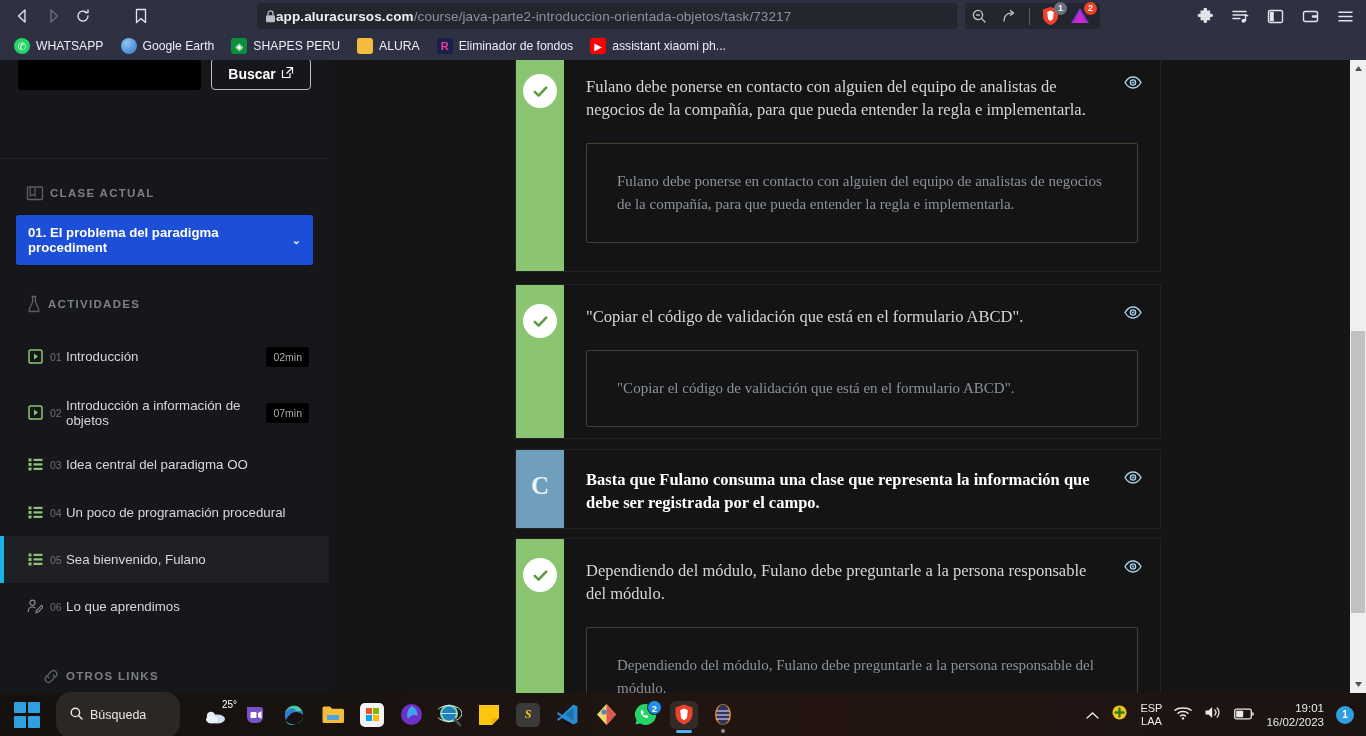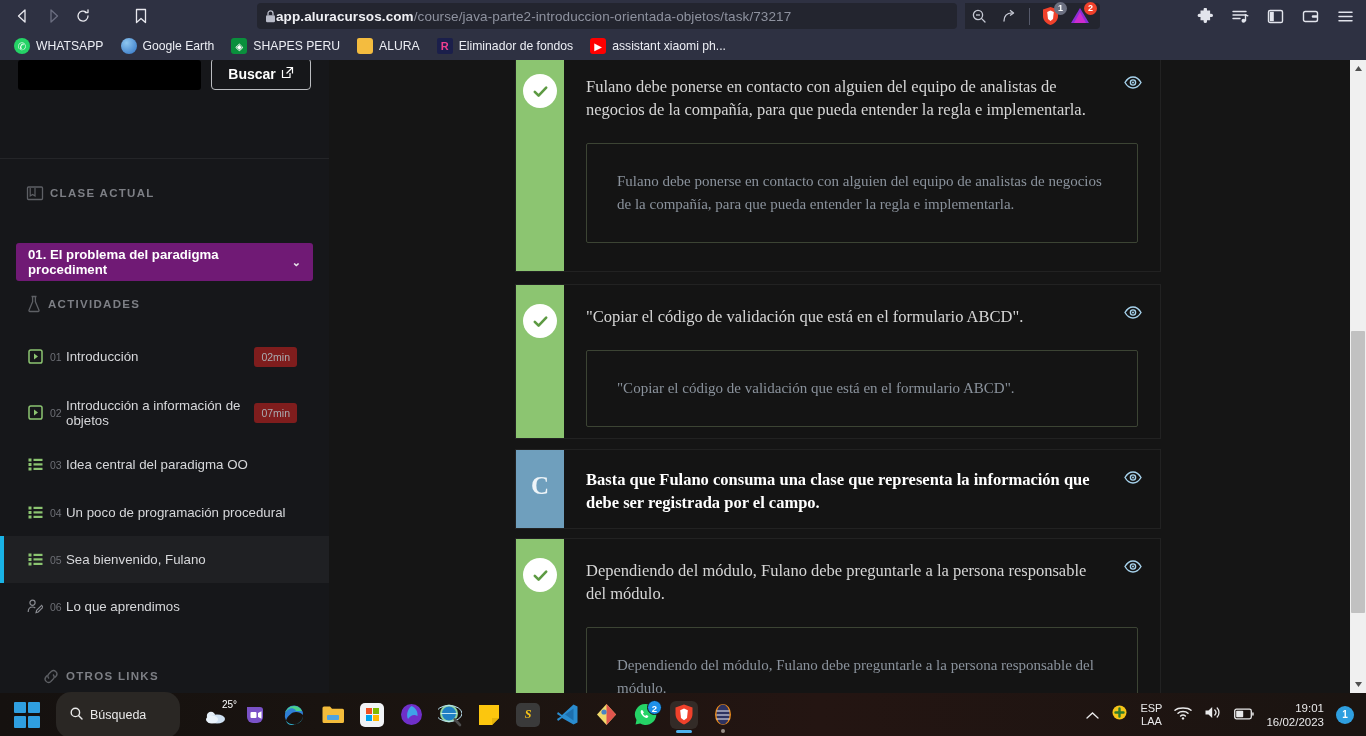--- a/index.html
+++ b/index.html
@@ -142,44 +142,44 @@
   }
   .sec-head {
     display: flex; align-items: center; gap: 6px;
     padding-left: 26px;
     color: #7d7f85;
     font-size: 11.5px; letter-spacing: 1.3px; font-weight: 600;
   }
   .sec-head .sh-ico { color: #5e6065; display: flex; }
   .current-class {
     position: absolute; left: 16px; top: 155px;
-    width: 297px; height: 38px;
-    background: #701a75; border-radius: 3px;
+    width: 297px; height: 50px;
+    background: #1d4ed8; border-radius: 3px;
     display: flex; align-items: center; justify-content: space-between;
     padding: 0 12px;
-    color: #fff; font-size: 13.2px; font-weight: 700; margin-top: 28px;
+    color: #fff; font-size: 13.2px; font-weight: 700;
   }
   .cc-caret { color: #e8e8ea; font-size: 11px; }
 
   .act-item {
     position: absolute; left: 0; width: 329px; height: 47px;
     display: flex; align-items: center;
     padding-left: 26px; gap: 0;
   }
   .act-item.active { background: #1f2023; }
   .act-item .active-bar {
     position: absolute; left: 0; top: 0; width: 4px; height: 47px;
     background: #19b3e6;
   }
   .act-ico { width: 18px; flex: 0 0 auto; display: flex; align-items: center; justify-content: center; }
   .act-num { width: 22px; flex: 0 0 auto; color: #6d6f75; font-size: 10.5px; text-align: left; padding-left: 6px; }
   .act-label { color: #d6d7da; font-size: 13.3px; line-height: 15px; flex: 1 1 auto; padding-right: 8px; }
   .act-time {
-    flex: 0 0 auto; margin-right: 32px;
-    background: #7f1d1d; border-radius: 3px;
+    flex: 0 0 auto; margin-right: 20px;
+    background: #000000; border-radius: 3px;
     color: #a9abb0; font-size: 10.5px;
     padding: 4px 7px;
   }
 
   
   .content {
     position: absolute; left: 329px; top: 0;
     width: 1022px; height: 633px;
     background: #151515;
   }

